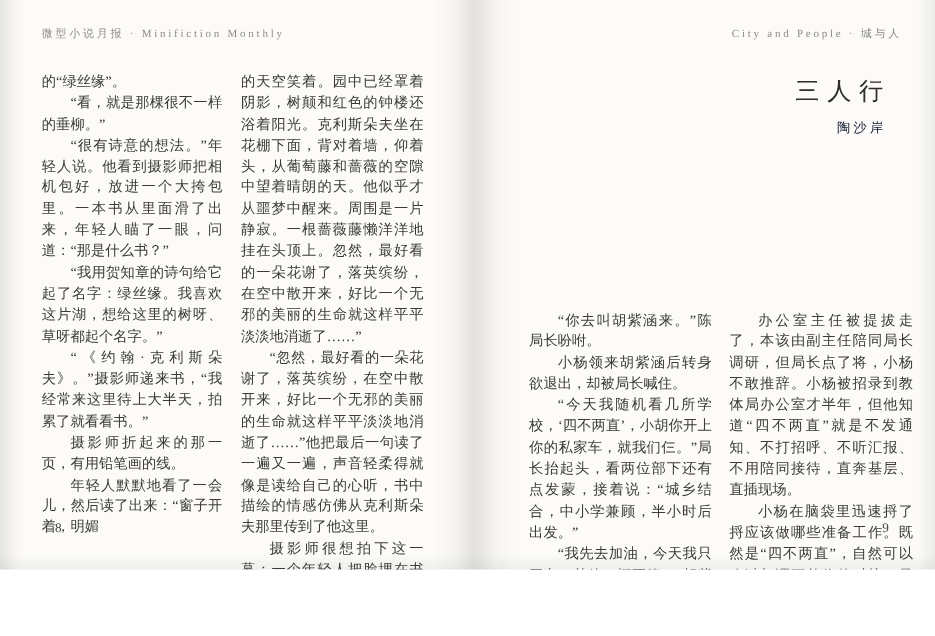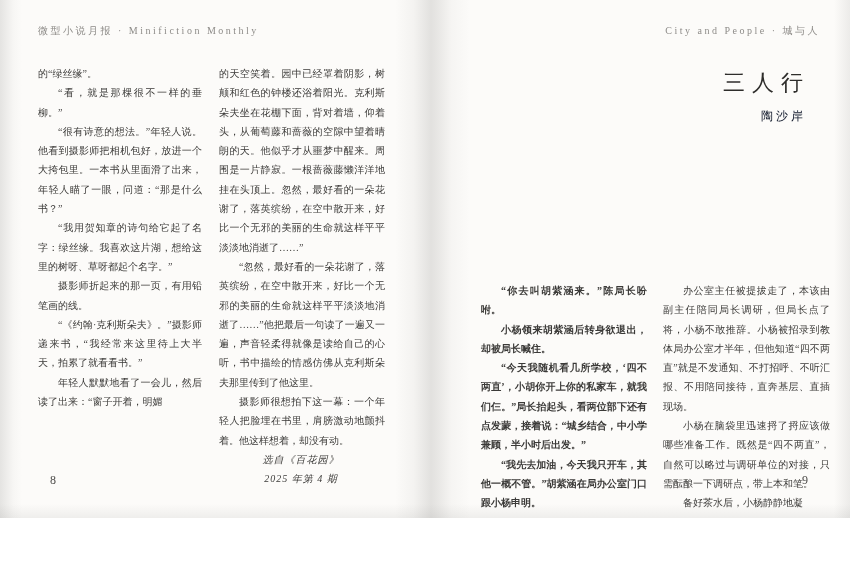--- a/index.html
+++ b/index.html
@@ -35,32 +35,32 @@
     font-size:22px;letter-spacing:7px;color:#2e2d2b;
     font-family:"Liberation Serif","DejaVu Serif",serif;
   }
   .story-author{
     position:absolute;top:108px;right:44px;
     font-size:12px;letter-spacing:3px;color:#0f172a;
   }
   .col{
     position:absolute;
     text-align:justify;
-    font-size:10px;line-height:19.3px;
+    font-size:13px;line-height:19.3px;
     color:#3b3a38;
   }
   .col p.para{margin:0;}
   .col p.indent{text-indent:2em;}
   .col p.source{
     text-align:center;font-style:italic;color:#3b3a38;
     letter-spacing:1px;padding-right:2px;
   }
   .col-l1{left:38px;top:64px;width:164px;height:476px;}
   .col-l2{left:219px;top:64px;width:166px;height:476px;}
-  .col-r1{left:481px;top:281px;width:166px;height:230px;font-weight:bold;}
+  .col-r1{left:481px;top:281px;width:166px;height:230px;}
   .col-r2{left:663px;top:281px;width:167px;height:260px;}
   .page-number{
     position:absolute;bottom:30px;
     font-size:12px;color:#4a4947;
   }
   .page-number.left{left:50px;}
   .page-number.right{right:42px;}
 </style>
 </head>
 <body>
@@ -72,22 +72,22 @@
   <div class="edge-bottom"></div>
   <div class="gutter"></div>
 
   <div class="running-head left">微型小说月报 · Minifiction Monthly</div>
 
   <div class="col col-l1">
       <p class="para">的“绿丝缘”。</p>
       <p class="para indent">“看，就是那棵很不一样的垂柳。”</p>
       <p class="para indent">“很有诗意的想法。”年轻人说。他看到摄影师把相机包好，放进一个大挎包里。一本书从里面滑了出来，年轻人瞄了一眼，问道：“那是什么书？”</p>
       <p class="para indent">“我用贺知章的诗句给它起了名字：绿丝缘。我喜欢这片湖，想给这里的树呀、草呀都起个名字。”</p>
+      <p class="para indent">“《约翰·克利斯朵夫》。”摄影师递来书，“我经常来这里待上大半天，拍累了就看看书。”</p>
       <p class="para indent">摄影师折起来的那一页，有用铅笔画的线。</p>
-      <p class="para indent">“《约翰·克利斯朵夫》。”摄影师递来书，“我经常来这里待上大半天，拍累了就看看书。”</p>
       <p class="para indent">年轻人默默地看了一会儿，然后读了出来：“窗子开着，明媚</p>
     </div>
 
   <div class="col col-l2">
       <p class="para">的天空笑着。园中已经罩着阴影，树颠和红色的钟楼还浴着阳光。克利斯朵夫坐在花棚下面，背对着墙，仰着头，从葡萄藤和蔷薇的空隙中望着晴朗的天。他似乎才从噩梦中醒来。周围是一片静寂。一根蔷薇藤懒洋洋地挂在头顶上。忽然，最好看的一朵花谢了，落英缤纷，在空中散开来，好比一个无邪的美丽的生命就这样平平淡淡地消逝了……”</p>
       <p class="para indent">“忽然，最好看的一朵花谢了，落英缤纷，在空中散开来，好比一个无邪的美丽的生命就这样平平淡淡地消逝了……”他把最后一句读了一遍又一遍，声音轻柔得就像是读给自己的心听，书中描绘的情感仿佛从克利斯朵夫那里传到了他这里。</p>
       <p class="para indent">摄影师很想拍下这一幕：一个年轻人把脸埋在书里，肩膀激动地颤抖着。他这样想着，却没有动。</p>
       <p class="para source">选自《百花园》</p>
       <p class="para source">2025 年第 4 期</p>
     </div>

